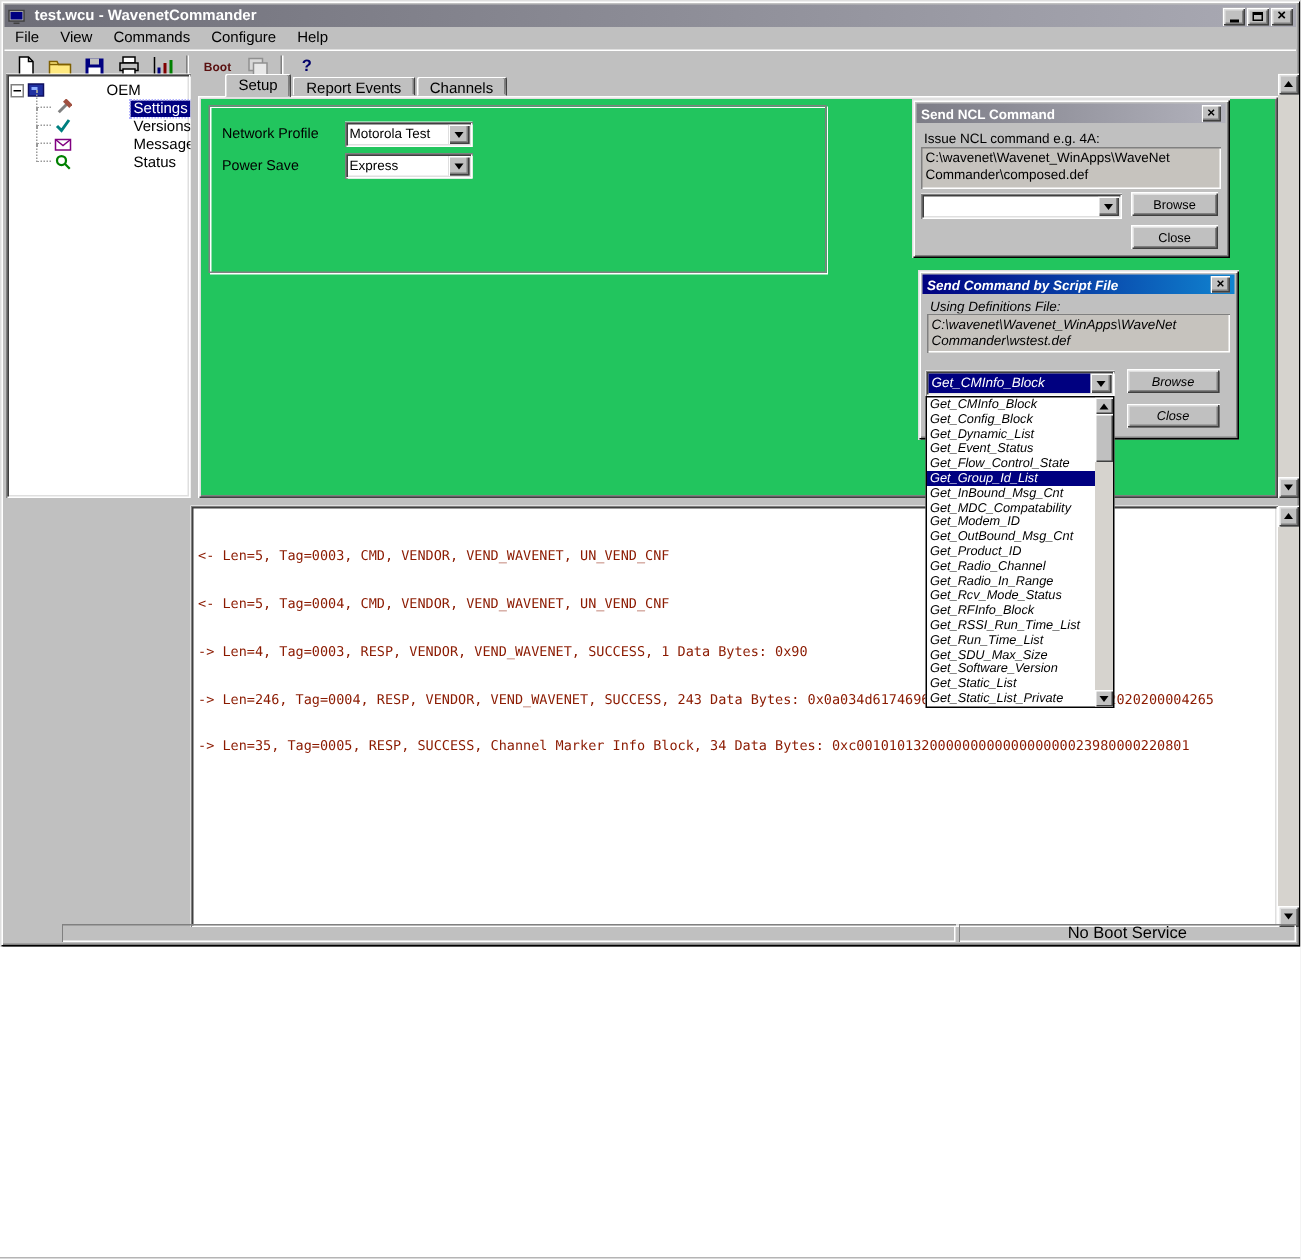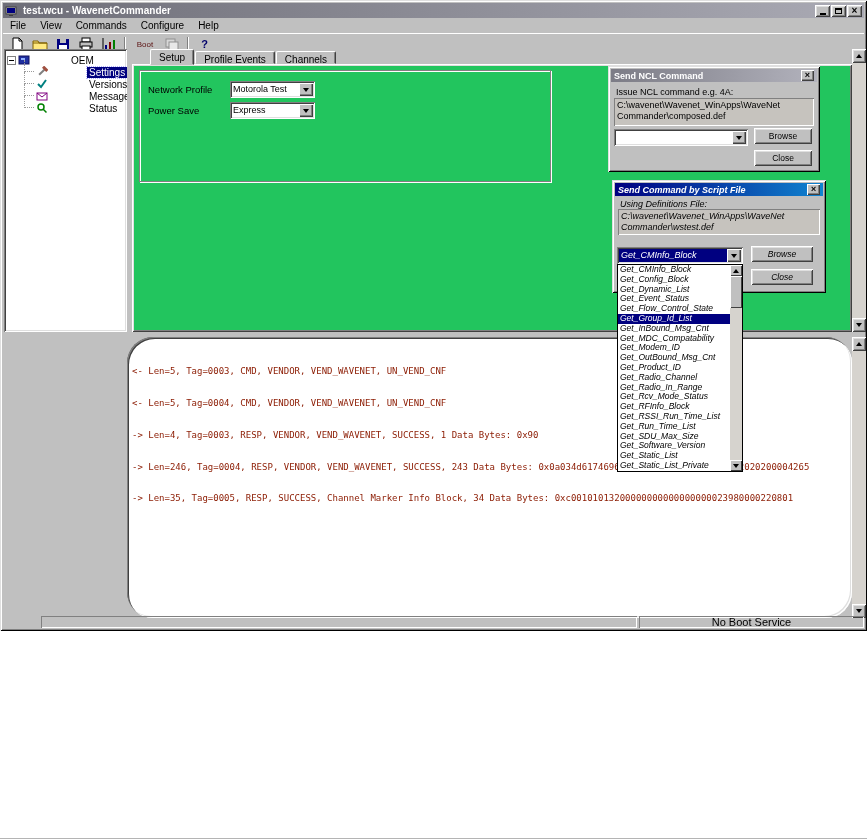--- a/index.html
+++ b/index.html
@@ -27,21 +27,21 @@
   .glyph-max { width:7px; height:6px; border:1px solid #000; border-top-width:2px; }
   .glyph-close { font-weight:bold; font-size:10px; }
 
   .menubar { position:absolute; left:3px; top:19px; right:3px; height:13px; display:flex; align-items:center; font-size:10px; }
   .menu-item { padding:0 7px; }
 
   .toolbar { position:absolute; left:3px; top:33px; right:3px; height:21px; display:flex; align-items:center;
     border-top:1px solid #fff; padding-left:2px; }
   .tb-btn { width:23px; height:19px; display:flex; align-items:center; justify-content:center; }
   .tb-sep { width:0; height:15px; margin:0 4px; border-left:1px solid #808080; border-right:1px solid #fff; }
-  .tb-text { font-size:8px; font-weight:normal; color:#5a1010; }
+  .tb-text { font-size:8px; font-weight:bold; color:#5a1010; }
   .tb-help { font-size:11px; font-weight:bold; color:#00006a; }
 
   
   .tree-pane { position:absolute; left:4px; top:49px; width:123px; height:283px; background:#fff;
     box-shadow: inset 1px 1px 0 #808080, inset -1px -1px 0 #ffffff,
                 inset 2px 2px 0 #404040, inset -2px -2px 0 #dfdfdf;
     padding:5px 3px; font-size:10px; overflow:hidden; }
   .tree-row { display:flex; align-items:center; height:12px; white-space:nowrap; }
   .tree-row.child { padding-left:14px; }
   .expander { width:9px; height:9px; border:1px solid #808080; background:#fff; display:flex;
@@ -266,21 +266,21 @@
           <circle cx="5" cy="5" r="3" stroke="#008000" fill="none" stroke-width="1.5"></circle>
           <line x1="7.2" y1="7.2" x2="10.5" y2="10.5" stroke="#008000" stroke-width="1.5"></line>
         </svg>
         <span class="t-label">Status</span>
       </div>
     </div>
 
     <div class="tab-area">
       <div class="tab-row">
         <span class="tab active">Setup</span>
-        <span class="tab inactive">Profile Events</span>
+        <span class="tab inactive">Report Events</span>
         <span class="tab inactive">Channels</span>
       </div>
       <div class="tab-content">
         <div class="form-box etched">
           <span class="form-label" style="left:8px; top:13px;">Network Profile</span>
           <div class="combo" style="left:90px; top:10px; width:85px;">
             <span class="combo-text">Motorola Test</span>
             <span class="combo-btn">
                 <i class="tri-down"></i>
               </span>
@@ -299,21 +299,21 @@
     <div class="vsb" style="left:852px; top:49px; height:283px;">
       <span class="sb-btn" style="top:0;">
           <i class="tri-up"></i>
         </span>
       <span class="sb-btn" style="bottom:0; top:auto;">
           <i class="tri-down"></i>
         </span>
     </div>
 
 
-    <div class="log-pane" style="color: rgb(139, 26, 0); border-radius: 26px;">
+    <div class="log-pane" style="color: rgb(139, 26, 0);">
       <div>&lt;- Len=5, Tag=0003, CMD, VENDOR, VEND_WAVENET, UN_VEND_CNF</div>
       <div>&lt;- Len=5, Tag=0004, CMD, VENDOR, VEND_WAVENET, UN_VEND_CNF</div>
       <div>-&gt; Len=4, Tag=0003, RESP, VENDOR, VEND_WAVENET, SUCCESS, 1 Data Bytes: 0x90</div>
       <div>-&gt; Len=246, Tag=0004, RESP, VENDOR, VEND_WAVENET, SUCCESS, 243 Data Bytes: 0x0a034d6174696c6500000000020202020202020200004265</div>
       <div>-&gt; Len=35, Tag=0005, RESP, SUCCESS, Channel Marker Info Block, 34 Data Bytes: 0xc00101013200000000000000000023980000220801</div>
     </div>
 
     <div class="vsb" style="left:852px; top:337px; height:281px;">
       <span class="sb-btn" style="top:0;">
           <i class="tri-up"></i>

